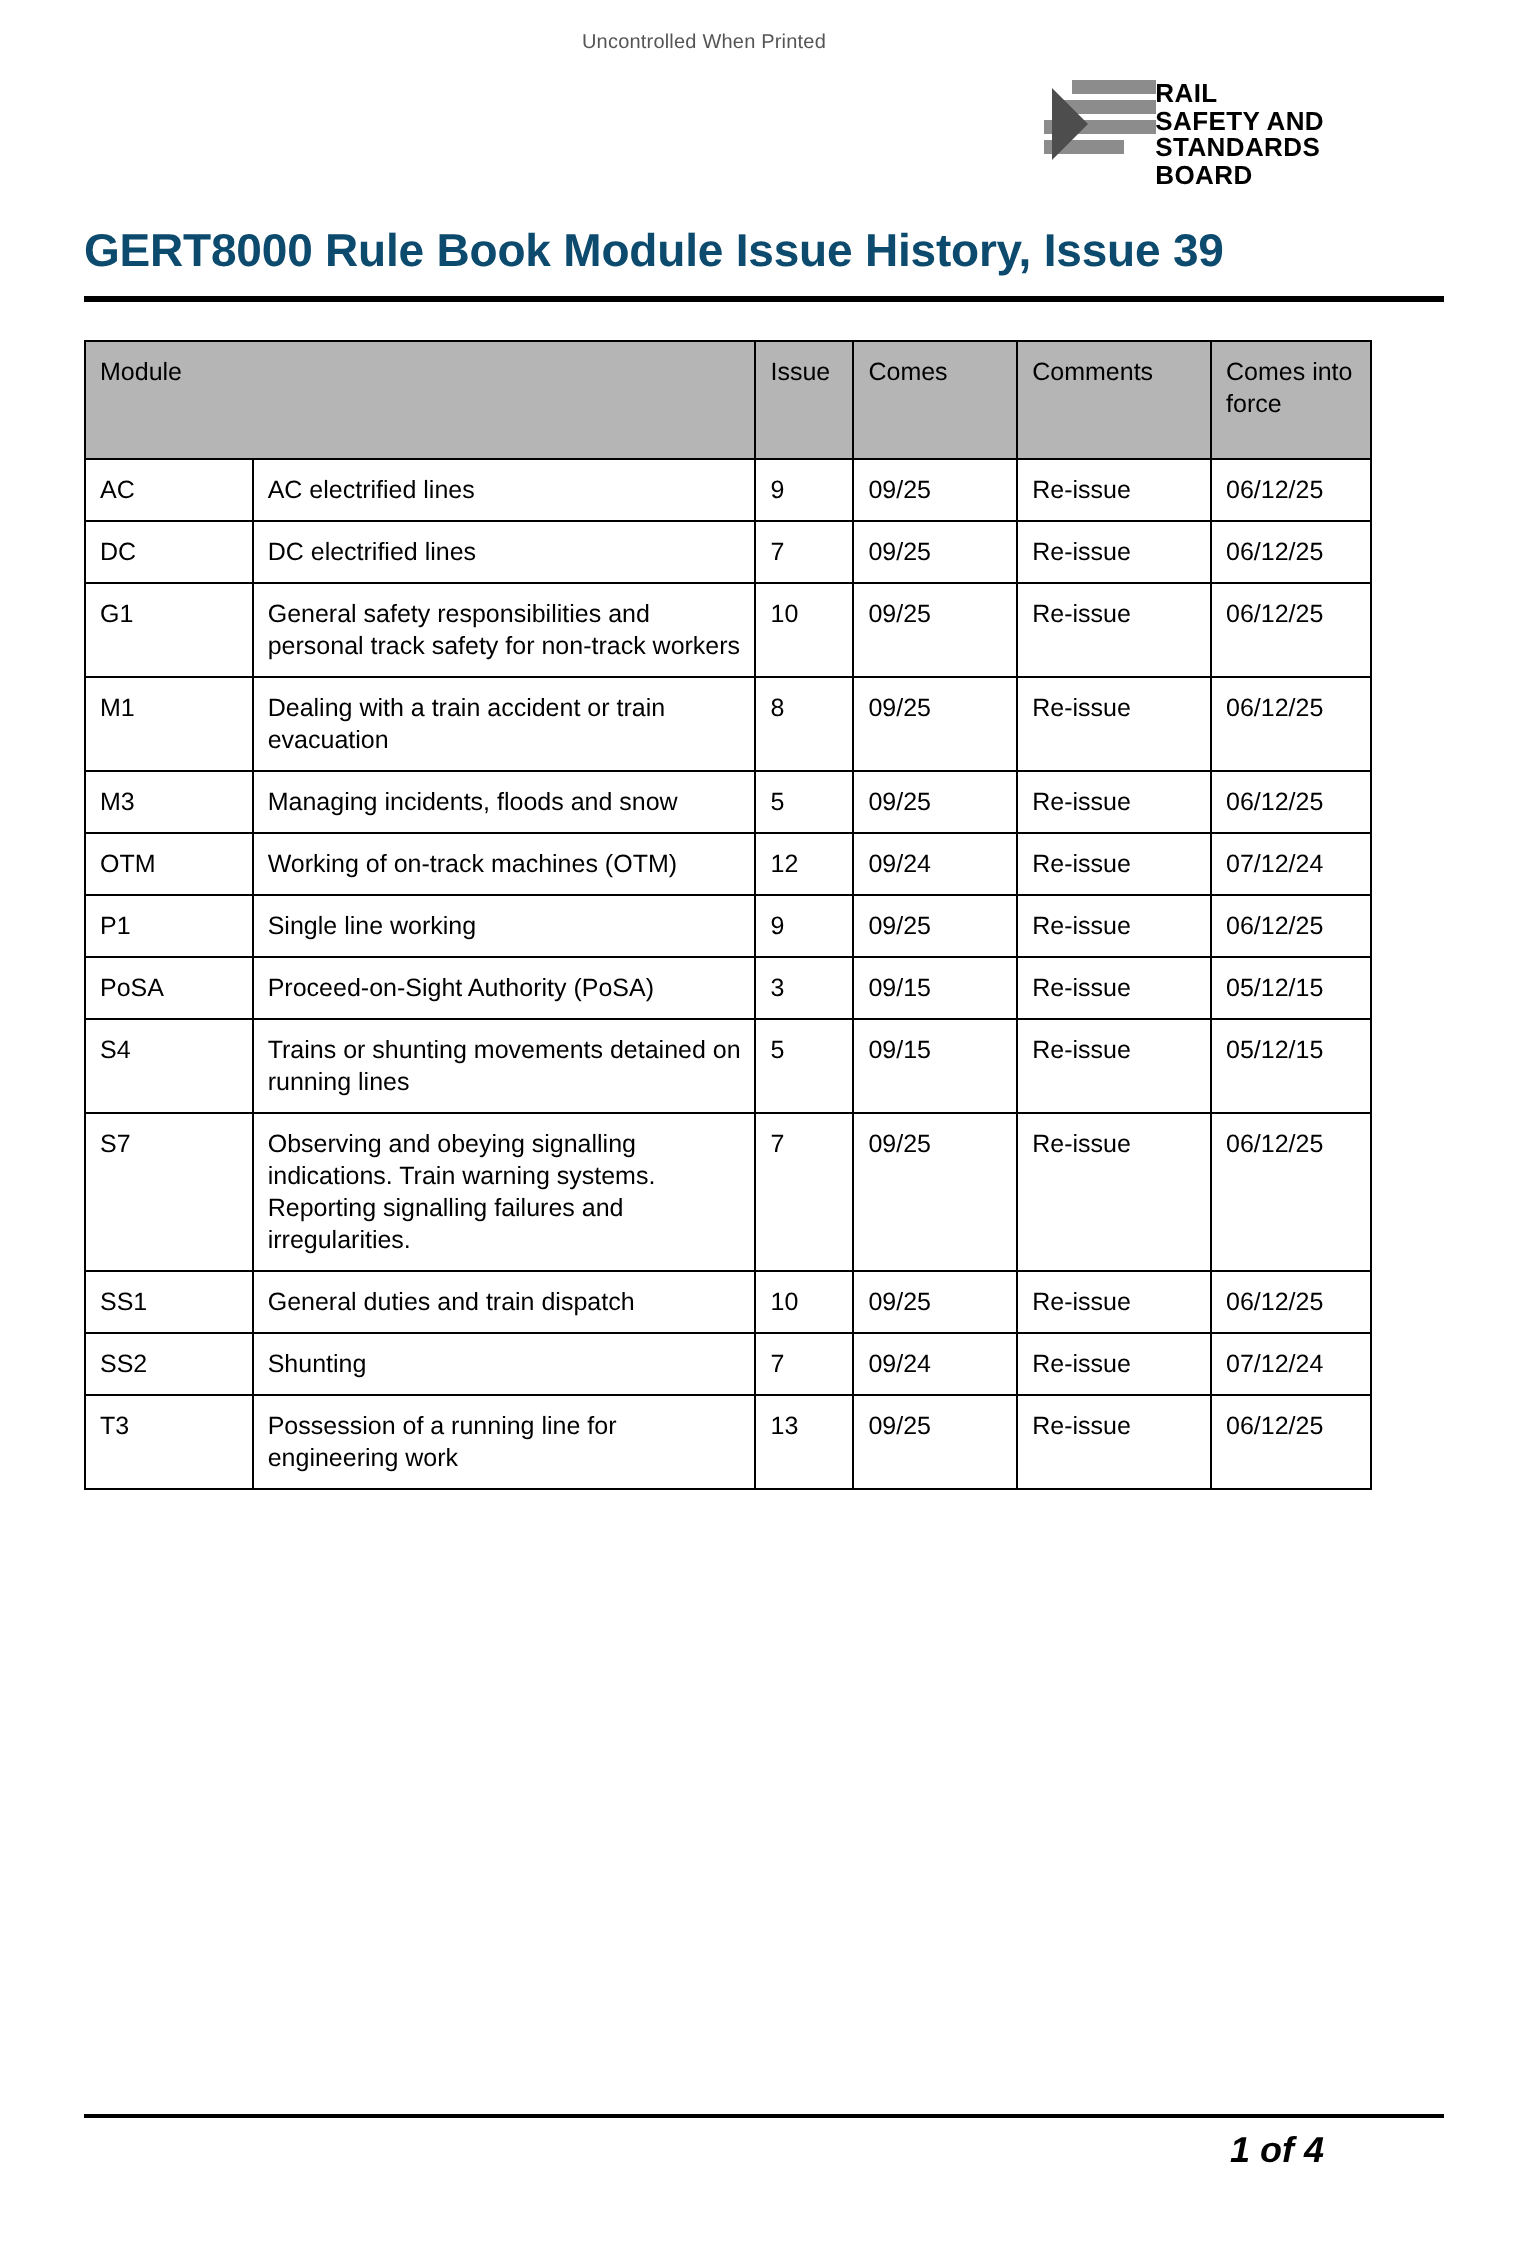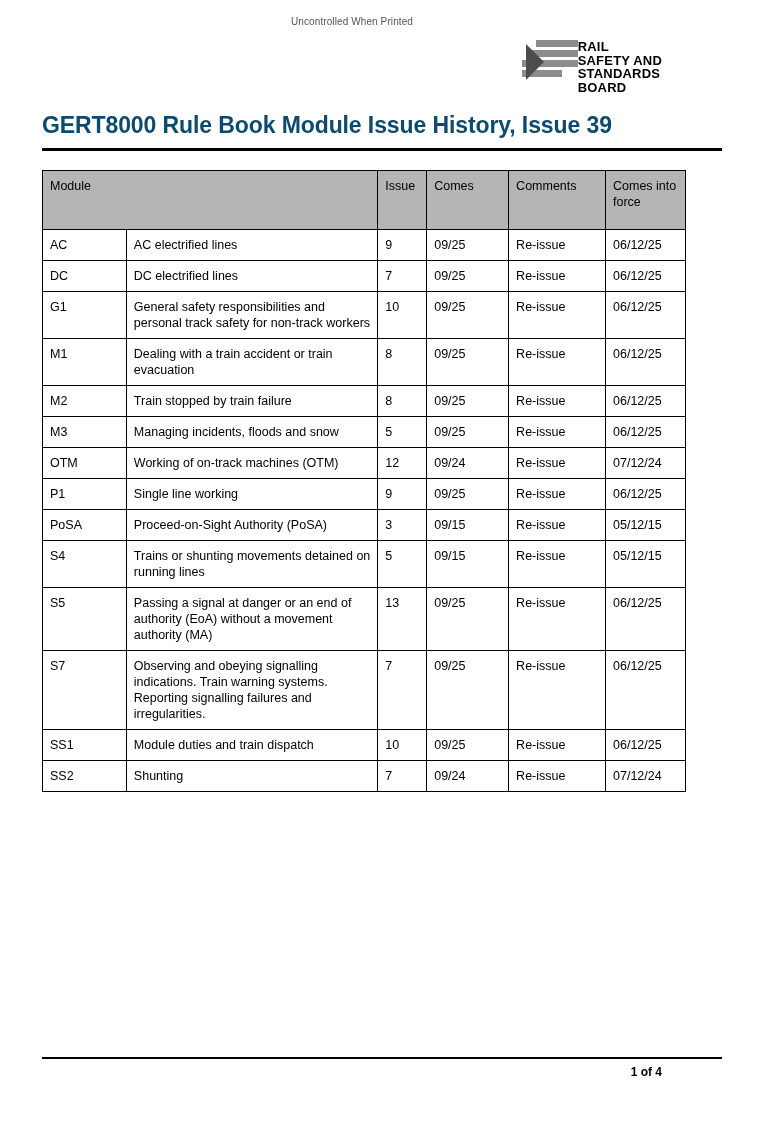--- a/index.html
+++ b/index.html
@@ -99,23 +99,24 @@
     left: 42px;
     top: 1057px;
     width: 680px;
     height: 2px;
     background: #000000;
   }
   .footer-page {
     position: absolute;
     right: 42px;
     top: 1065px;
-    font-size: 12px;
+    font-size: 18px;
     font-weight: bold;
     color: #000000;
+    font-style: italic;
   }
 </style>
 </head>
 <body>
 
 <div class="page">
 
   <div class="header-note">Uncontrolled When Printed</div>
 
   <div class="logo-block">
@@ -182,28 +183,20 @@
       </tr>
       <tr>
         <td>M1</td>
         <td>Dealing with a train accident or train evacuation</td>
         <td>8</td>
         <td>09/25</td>
         <td>Re-issue</td>
         <td>06/12/25</td>
       </tr>
       <tr>
-        <td>M2</td>
-        <td>Train stopped by train failure</td>
-        <td>8</td>
-        <td>09/25</td>
-        <td>Re-issue</td>
-        <td>06/12/25</td>
-      </tr>
-      <tr>
         <td>M3</td>
         <td>Managing incidents, floods and snow</td>
         <td>5</td>
         <td>09/25</td>
         <td>Re-issue</td>
         <td>06/12/25</td>
       </tr>
       <tr>
         <td>OTM</td>
         <td>Working of on-track machines (OTM)</td>
@@ -230,50 +223,50 @@
       </tr>
       <tr>
         <td>S4</td>
         <td>Trains or shunting movements detained on running lines</td>
         <td>5</td>
         <td>09/15</td>
         <td>Re-issue</td>
         <td>05/12/15</td>
       </tr>
       <tr>
-        <td>S5</td>
-        <td>Passing a signal at danger or an end of authority (EoA) without a movement authority (MA)</td>
-        <td>13</td>
-        <td>09/25</td>
-        <td>Re-issue</td>
-        <td>06/12/25</td>
-      </tr>
-      <tr>
         <td>S7</td>
         <td>Observing and obeying signalling indications. Train warning systems. Reporting signalling failures and irregularities.</td>
         <td>7</td>
         <td>09/25</td>
         <td>Re-issue</td>
         <td>06/12/25</td>
       </tr>
       <tr>
         <td>SS1</td>
-        <td>Module duties and train dispatch</td>
+        <td>General duties and train dispatch</td>
         <td>10</td>
         <td>09/25</td>
         <td>Re-issue</td>
         <td>06/12/25</td>
       </tr>
       <tr>
         <td>SS2</td>
         <td>Shunting</td>
         <td>7</td>
         <td>09/24</td>
         <td>Re-issue</td>
         <td>07/12/24</td>
       </tr>
+      <tr>
+        <td>T3</td>
+        <td>Possession of a running line for engineering work</td>
+        <td>13</td>
+        <td>09/25</td>
+        <td>Re-issue</td>
+        <td>06/12/25</td>
+      </tr>
     </tbody>
   </table>
 
   <div class="footer-rule"></div>
   <div class="footer-page">1 of 4</div>
 
 </div>
 
 </body></html>

